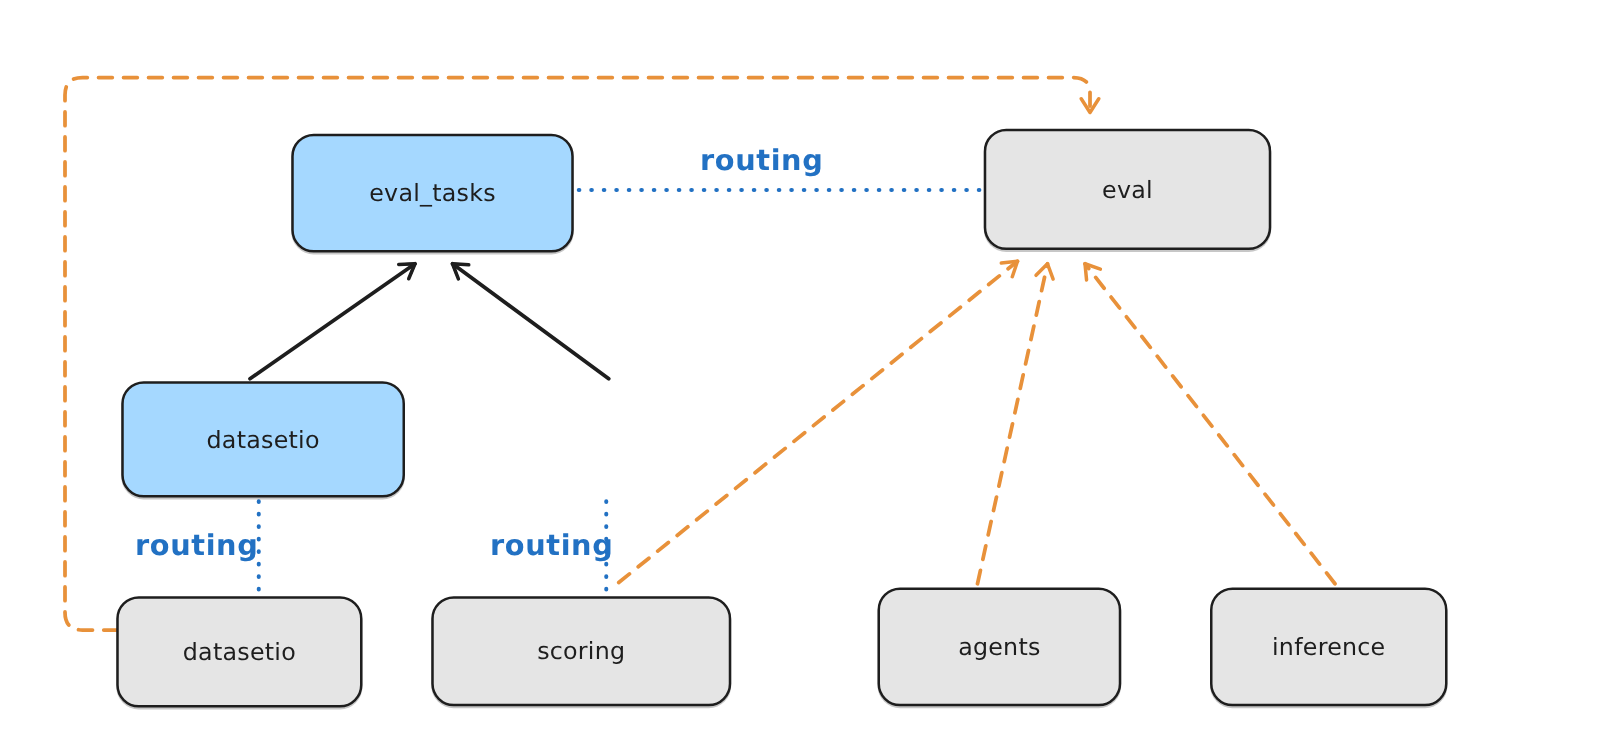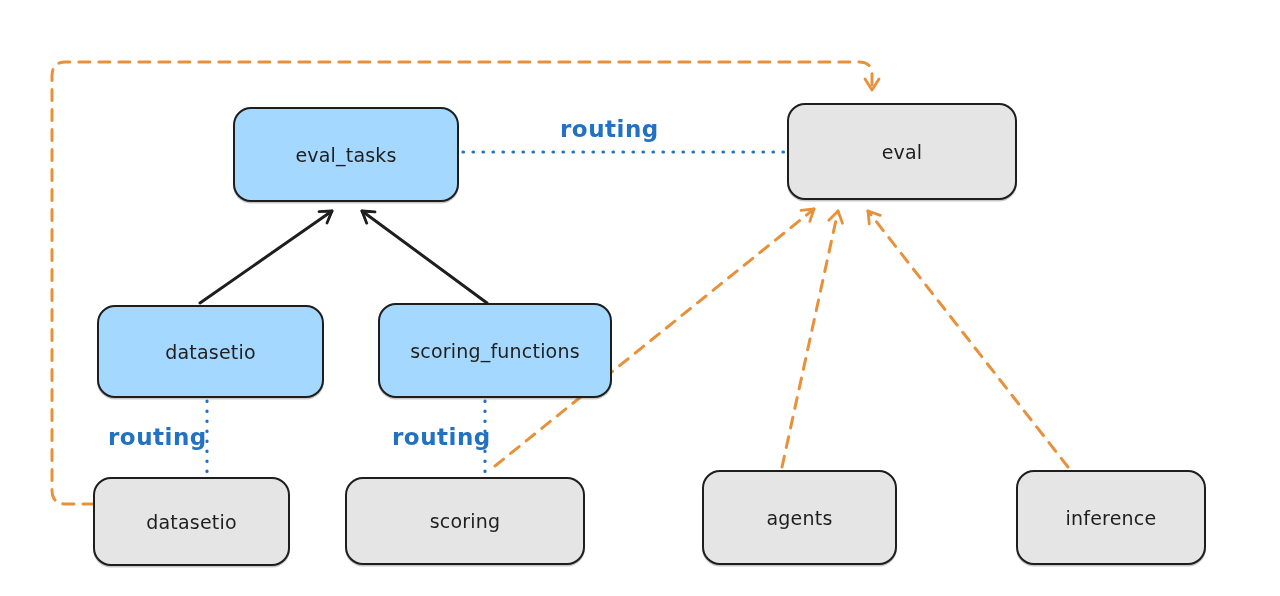--- a/index.html
+++ b/index.html
@@ -79,37 +79,34 @@
   </div>
 
   <div class="node node-green" style="left:787px; top:103px; width:230px; height:97px;">
     <span>eval</span>
   </div>
 
   <div class="node node-blue" style="left:97px; top:305px; width:227px; height:93px;">
     <span>datasetio</span>
   </div>
 
-  <div class="node node-blue" style="left:378px; top:303px; width:234px; height:95px;">
-    <span>scoring_functions</span>
-  </div>
 
   <div class="node node-green" style="left:93px; top:477px; width:197px; height:89px;">
     <span>datasetio</span>
   </div>
 
   <div class="node node-green" style="left:345px; top:477px; width:240px; height:88px;">
     <span>scoring</span>
   </div>
 
   <div class="node node-green" style="left:702px; top:470px; width:195px; height:95px;justify-content:center;">
     <span>agents</span>
   </div>
 
-  <div class="node node-green" style="left:1016px; top:470px; width:190px; height:95px;">
+  <div class="node node-green" style="left:968px; top:470px; width:190px; height:95px;">
     <span>inference</span>
   </div>
 
   <div class="edge-label" style="left:560px; top:116px; width:115px;">routing</div>
   <div class="edge-label" style="left:108px; top:424px; width:90px;">routing</div>
   <div class="edge-label" style="left:392px; top:424px; width:88px;">routing</div>
 
 </div>
 
 </body></html>

